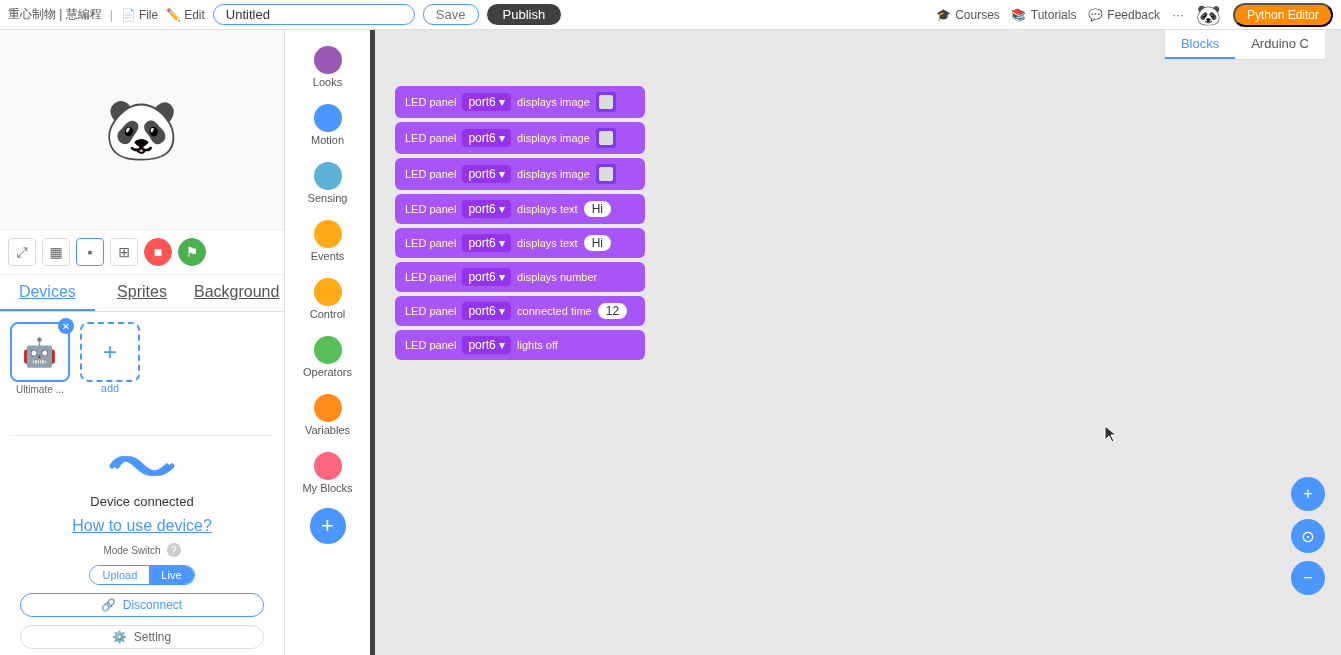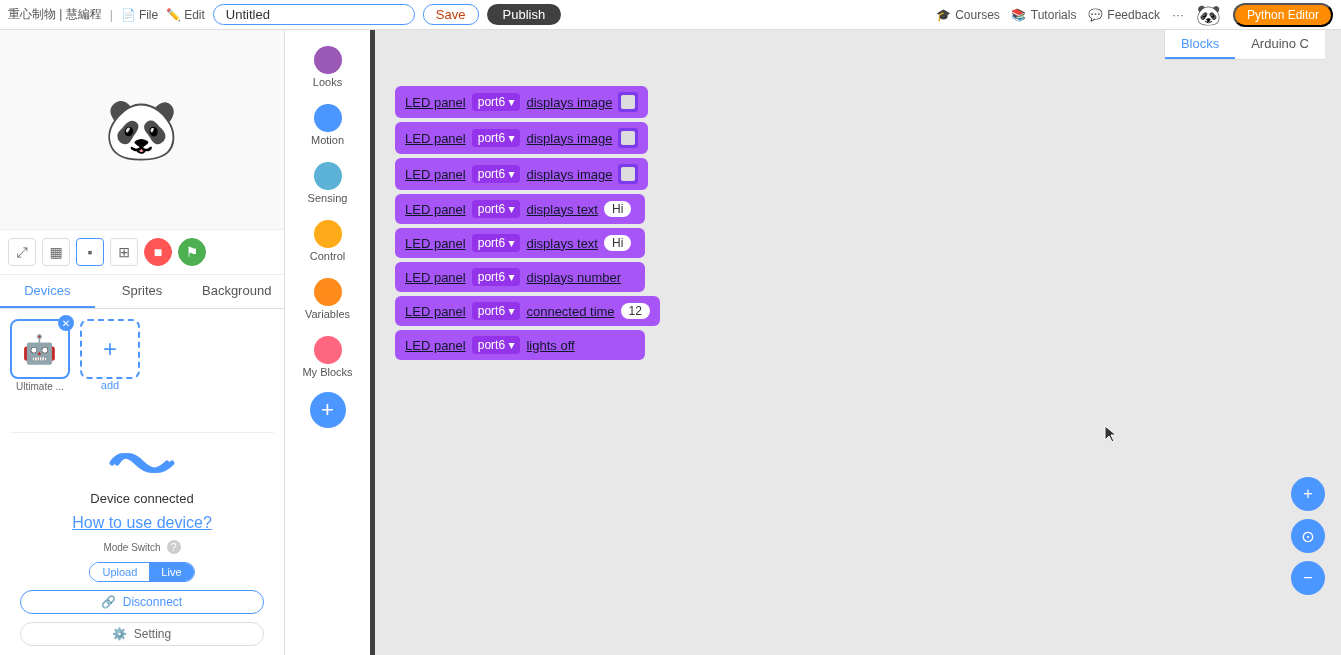--- a/index.html
+++ b/index.html
@@ -4,40 +4,40 @@
   <style>
     * { box-sizing: border-box; margin: 0; padding: 0; }
     body { font-family: -apple-system, BlinkMacSystemFont, 'Segoe UI', sans-serif; background: #f0f0f0; overflow: hidden; width: 1341px; height: 655px; display: flex; flex-direction: column; }
 
     
     .topbar { height: 30px; background: #fff; display: flex; align-items: center; padding: 0 8px; border-bottom: 1px solid #ddd; gap: 8px; flex-shrink: 0; }
     .topbar-brand { font-size: 12px; color: #555; white-space: nowrap; }
     .topbar-sep { color: #aaa; font-size: 12px; }
     .topbar-link { font-size: 12px; color: #555; cursor: pointer; display: flex; align-items: center; gap: 3px; }
     .topbar-title-input { border: 1px solid #4C97FF; border-radius: 14px; padding: 2px 12px; font-size: 13px; color: #333; outline: none; min-width: 140px; }
-    .topbar-save { background: #fff; border: 1px solid #4C97FF; color: #c2410c; border-radius: 10px; padding: 2px 12px; font-size: 13px; cursor: pointer; }
+    .topbar-save { background: #fff; border: 1px solid #4C97FF; color: #737373; border-radius: 10px; padding: 2px 12px; font-size: 13px; cursor: pointer; }
     .topbar-publish { background: #404040; border: none; color: #fff; border-radius: 14px; padding: 3px 16px; font-size: 13px; cursor: pointer; font-weight: 500; }
     .topbar-right { margin-left: auto; display: flex; align-items: center; gap: 12px; }
     .topbar-right-item { font-size: 12px; color: #555; cursor: pointer; display: flex; align-items: center; gap: 4px; }
     .topbar-python { background: #FF8C00; color: #fff; border-radius: 14px; padding: 3px 12px; font-size: 12px; cursor: pointer; font-weight: 500; }
 
     
     .main { display: flex; flex: 1; overflow: hidden; }
 
     
     .left-panel { width: 285px; background: #fff; border-right: 1px solid #ddd; display: flex; flex-direction: column; flex-shrink: 0; }
     .sprite-preview { height: 200px; background: #f9f9f9; display: flex; align-items: center; justify-content: center; border-bottom: 1px solid #eee; }
     .panda-icon { font-size: 60px; }
     .sprite-toolbar { display: flex; align-items: center; padding: 8px; gap: 6px; border-bottom: 1px solid #eee; }
     .sprite-tool-btn { width: 28px; height: 28px; border: 1px solid #ddd; border-radius: 4px; background: #fff; cursor: pointer; display: flex; align-items: center; justify-content: center; font-size: 14px; color: #666; }
     .sprite-tool-btn.active { border-color: #4C97FF; }
     .sprite-tool-stop { background: #f55; color: #fff; border-color: #f55; border-radius: 50%; }
     .sprite-tool-flag { background: #4CAF50; color: #fff; border-color: #4CAF50; border-radius: 50%; }
     .tabs { display: flex; border-bottom: 1px solid #ddd; }
-    .tab { flex: 1; text-align: center; padding: 8px 4px; font-size: 13px; color: #555; cursor: pointer; border-bottom: 2px solid transparent; }
+    .tab { flex: 1; text-align: center; padding: 8px 4px; font-size: 16px; color: #555; cursor: pointer; border-bottom: 2px solid transparent; text-decoration: underline; }
     .tab.active { color: #4C97FF; border-bottom: 2px solid #4C97FF; font-weight: 500; }
     .devices-content { flex: 1; overflow-y: auto; padding: 10px; display: flex; flex-direction: column; gap: 10px; }
     .device-item { position: relative; width: 60px; height: 60px; border: 2px solid #4C97FF; border-radius: 8px; display: flex; align-items: center; justify-content: center; cursor: pointer; }
     .device-close { position: absolute; top: -6px; right: -6px; width: 16px; height: 16px; background: #4C97FF; border-radius: 50%; color: #fff; font-size: 10px; display: flex; align-items: center; justify-content: center; cursor: pointer; }
     .device-label { font-size: 10px; color: #666; text-align: center; margin-top: 2px; }
     .device-add { width: 60px; height: 60px; border: 2px dashed #4C97FF; border-radius: 8px; display: flex; flex-direction: column; align-items: center; justify-content: center; cursor: pointer; color: #4C97FF; font-size: 24px; }
     .device-add-label { font-size: 11px; color: #4C97FF; }
     .device-row { display: flex; gap: 10px; align-items: flex-start; flex-wrap: wrap; }
 
     
@@ -57,21 +57,21 @@
     .blocks-panel { width: 90px; background: #fff; border-right: 5px solid #404040; display: flex; flex-direction: column; align-items: center; padding: 10px 0; gap: 4px; flex-shrink: 0; overflow-y: auto; }
     .block-cat { display: flex; flex-direction: column; align-items: center; gap: 2px; cursor: pointer; padding: 6px 4px; border-radius: 6px; width: 80px; }
     .block-dot { width: 28px; height: 28px; border-radius: 50%; flex-shrink: 0; }
     .block-cat-label { font-size: 11px; color: #555; text-align: center; }
     .blocks-add-btn { width: 36px; height: 36px; background: #4C97FF; border-radius: 50%; color: #fff; font-size: 22px; display: flex; align-items: center; justify-content: center; cursor: pointer; margin-top: 4px; }
 
     
     .code-area { flex: 1; background: #e8e8e8; position: relative; overflow: hidden; }
     .code-blocks { padding: 20px; display: flex; flex-direction: column; gap: 4px; }
     .block-row { display: flex; align-items: center; background: #a855f7; border-radius: 6px; padding: 6px 10px; gap: 6px; width: fit-content; min-width: 250px; cursor: pointer; }
-    .block-text { color: #0f172a; font-size: 13px; font-weight: 500; text-decoration: underline; }
+    .block-text { color: #fef9c3; font-size: 11px; font-weight: 500; }
     .block-dropdown { background: #9333ea; color: #fff; border: none; border-radius: 4px; padding: 2px 6px; font-size: 12px; cursor: pointer; display: flex; align-items: center; gap: 2px; }
     .block-pill { background: #fff; color: #333; border-radius: 10px; padding: 1px 8px; font-size: 12px; }
     .block-img-icon { width: 20px; height: 20px; background: #7c3aed; border-radius: 3px; display: flex; align-items: center; justify-content: center; }
     .block-img-icon-inner { width: 14px; height: 14px; background: #ddd; border-radius: 2px; }
     .code-fab { position: absolute; right: 16px; bottom: 60px; display: flex; flex-direction: column; gap: 8px; }
     .code-fab-btn { width: 34px; height: 34px; border-radius: 50%; background: #4C97FF; color: #fff; display: flex; align-items: center; justify-content: center; font-size: 16px; cursor: pointer; border: none; }
     .code-fab-btn.minus { background: #4C97FF; }
 
     
     .code-tabs { position: absolute; top: 0; right: 16px; display: flex; background: #fff; border-bottom: 1px solid #ddd; border-left: 1px solid #ddd; }
@@ -191,21 +191,29 @@
     <div class="block-cat">
       <div class="block-dot" style="background:#4C97FF;"></div>
       <span class="block-cat-label">Motion</span>
     </div>
     <div class="block-cat">
       <div class="block-dot" style="background:#5CB1D6;"></div>
       <span class="block-cat-label">Sensing</span>
     </div>
     <div class="block-cat">
       <div class="block-dot" style="background:#FFAB19;"></div>
+      <span class="block-cat-label">Events</span>
+    </div>
+    <div class="block-cat">
+      <div class="block-dot" style="background:#FFAB19;"></div>
       <span class="block-cat-label">Control</span>
+    </div>
+    <div class="block-cat">
+      <div class="block-dot" style="background:#59C059;"></div>
+      <span class="block-cat-label">Operators</span>
     </div>
     <div class="block-cat">
       <div class="block-dot" style="background:#FF8C1A;"></div>
       <span class="block-cat-label">Variables</span>
     </div>
     <div class="block-cat">
       <div class="block-dot" style="background:#FF6680;"></div>
       <span class="block-cat-label">My Blocks</span>
     </div>
     <div class="blocks-add-btn">+</div>

